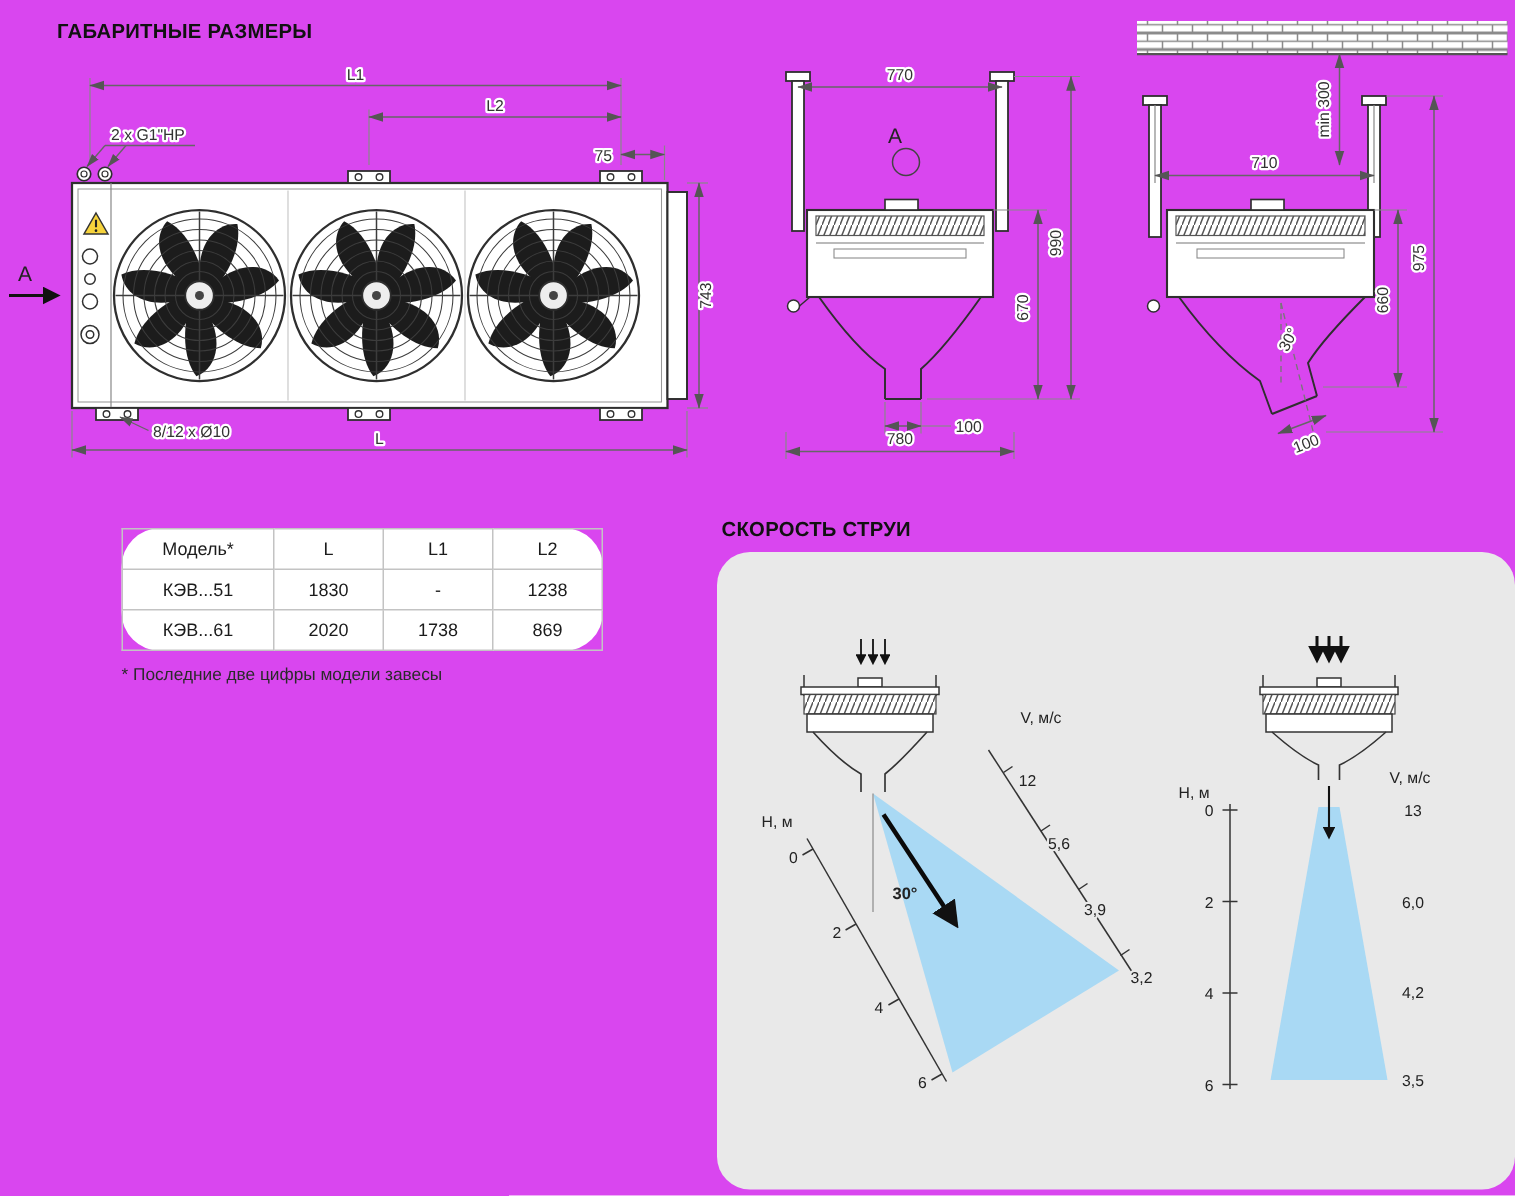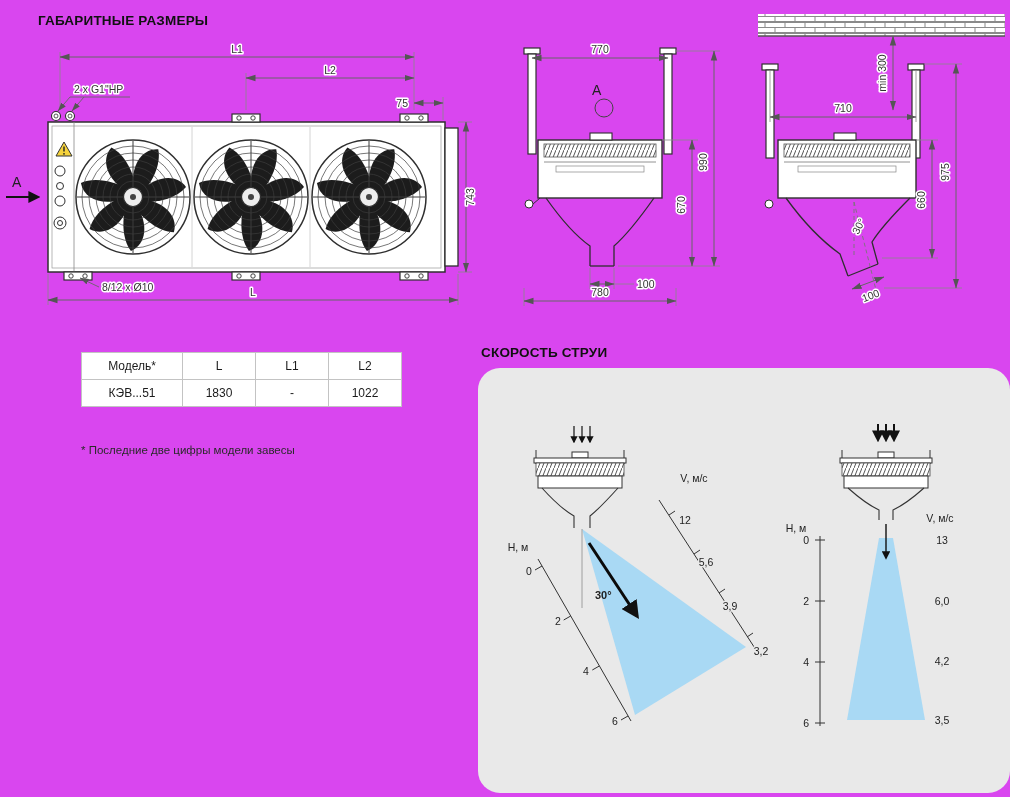--- a/index.html
+++ b/index.html
@@ -3,21 +3,21 @@
 <meta charset="utf-8">
 <style>
   html,body { margin:0; padding:0; background:#fff; }
   .page { position:relative; width:1010px; height:797px; background:#d946ef; overflow:hidden;
           font-family:"Liberation Sans", sans-serif; }
   .hd { position:absolute; font-size:13.5px; font-weight:bold; color:#111; letter-spacing:.2px; }
   .hd1 { left:38px; top:13px; }
   .hd2 { left:481px; top:345px; }
   .drawings { position:absolute; left:0; top:0; }
   .model-table { position:absolute; left:81px; top:352px; border-collapse:collapse;
-                 font-size:12px; color:#1b1b1b; background:#fff; }
+                 font-size:12px; color:#1b1b1b; background:#fff;border-radius:26px; }
   .model-table th, .model-table td { border:1px solid #c3c3c3; font-weight:normal;
                  text-align:center; padding:6px 8px; }
   .model-table th.c0, .model-table td.c0 { width:84px; }
   .model-table th.cn, .model-table td.cn { width:56px; }
   .footnote { position:absolute; left:81px; top:444px; font-size:11.5px; color:#2a2a2a;text-align:right; }
   .jet-panel { position:absolute; left:478px; top:368px; width:532px; height:425px;
                background:#e9e9e9; border-radius:22px; }
   svg text { font-family:"Liberation Sans", sans-serif; }
   .dim { font-size:10.5px; fill:#333; paint-order:stroke; stroke:#fff; stroke-width:3px; stroke-linejoin:round; }
   .view-lbl { font-size:14px; fill:#222; }
@@ -264,21 +264,27 @@
         <th class="cn">L</th>
         <th class="cn">L1</th>
         <th class="cn">L2</th>
       </tr>
     </thead>
     <tbody>
       <tr>
         <td class="c0">КЭВ...51</td>
         <td class="cn">1830</td>
         <td class="cn">-</td>
-        <td class="cn">1022</td>
+        <td class="cn">1238</td>
+      </tr>
+      <tr>
+        <td class="c0">КЭВ...61</td>
+        <td class="cn">2020</td>
+        <td class="cn">1738</td>
+        <td class="cn">869</td>
       </tr>
     </tbody>
   </table>
   <div class="footnote">* Последние две цифры модели завесы</div>
 
   <div class="hd hd2">СКОРОСТЬ СТРУИ</div>
 
   <div class="jet-panel">
     <svg width="532" height="425" viewBox="0 0 532 425" xmlns="http://www.w3.org/2000/svg" xmlns:xlink="http://www.w3.org/1999/xlink">
       <defs>

